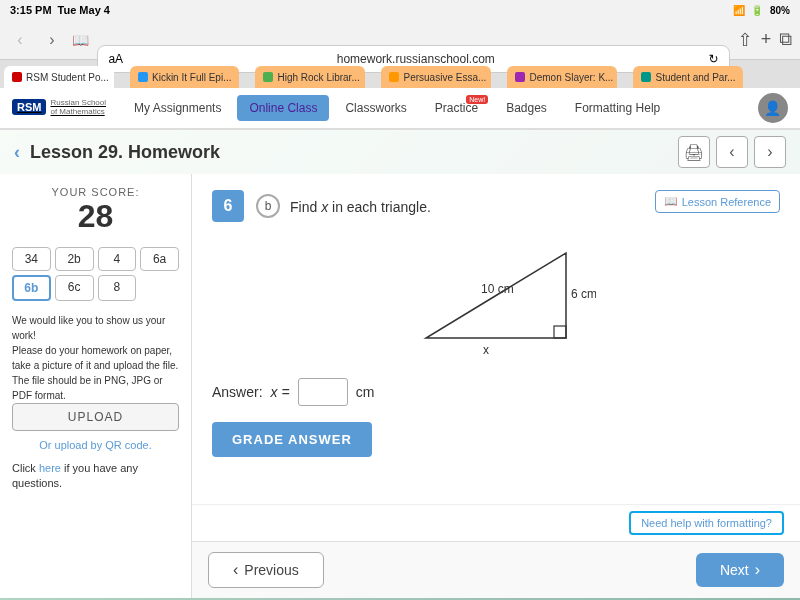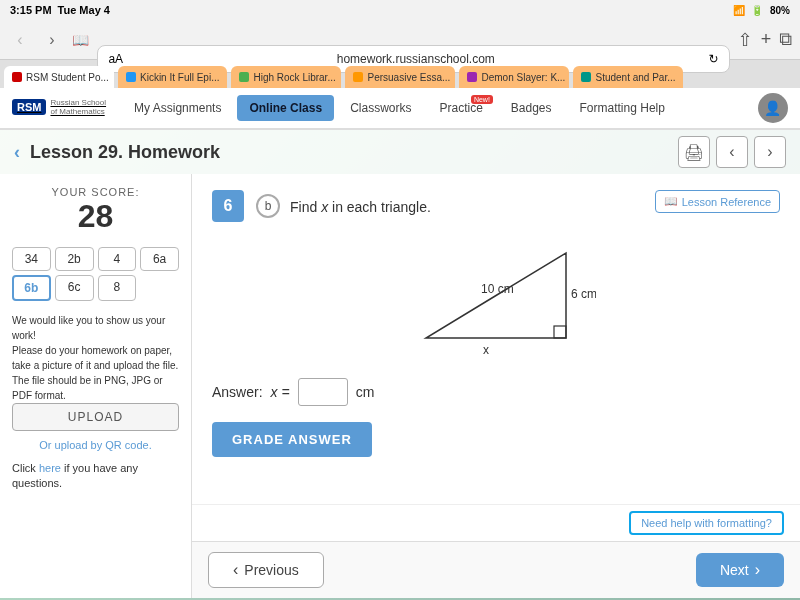--- a/index.html
+++ b/index.html
@@ -53,21 +53,21 @@
     .browser-actions { display: flex; gap: 8px; align-items: center; color: #555; font-size: 18px; }
     .browser-actions span { cursor: pointer; }
 
     
     .browser-tabs {
       background: #e0e0e0;
       display: flex;
       height: 28px;
       align-items: flex-end;
       padding: 0 4px;
-      gap: 4px;
+      gap: 16px;
       overflow: hidden;
     }
     .browser-tab {
       background: #fdba74;
       border-radius: 6px 6px 0 0;
       padding: 3px 8px;
       font-size: 10px;
       color: #333;
       white-space: nowrap;
       overflow: hidden;
@@ -116,23 +116,22 @@
     .nav-item {
       padding: 6px 12px;
       font-size: 12px;
       color: #444;
       cursor: pointer;
       border-radius: 4px;
       position: relative;
     }
     .nav-item.active {
       background: #5b9bd5;
-      color: #0f172a;
-      border-radius: 4px;
-      font-weight: bold;
+      color: #4c1d95;
+      border-radius: 4px;
     }
     .nav-item.new-badge::after {
       content: 'New!';
       position: absolute;
       top: 0;
       right: 2px;
       font-size: 7px;
       background: #e53935;
       color: white;
       padding: 1px 3px;

